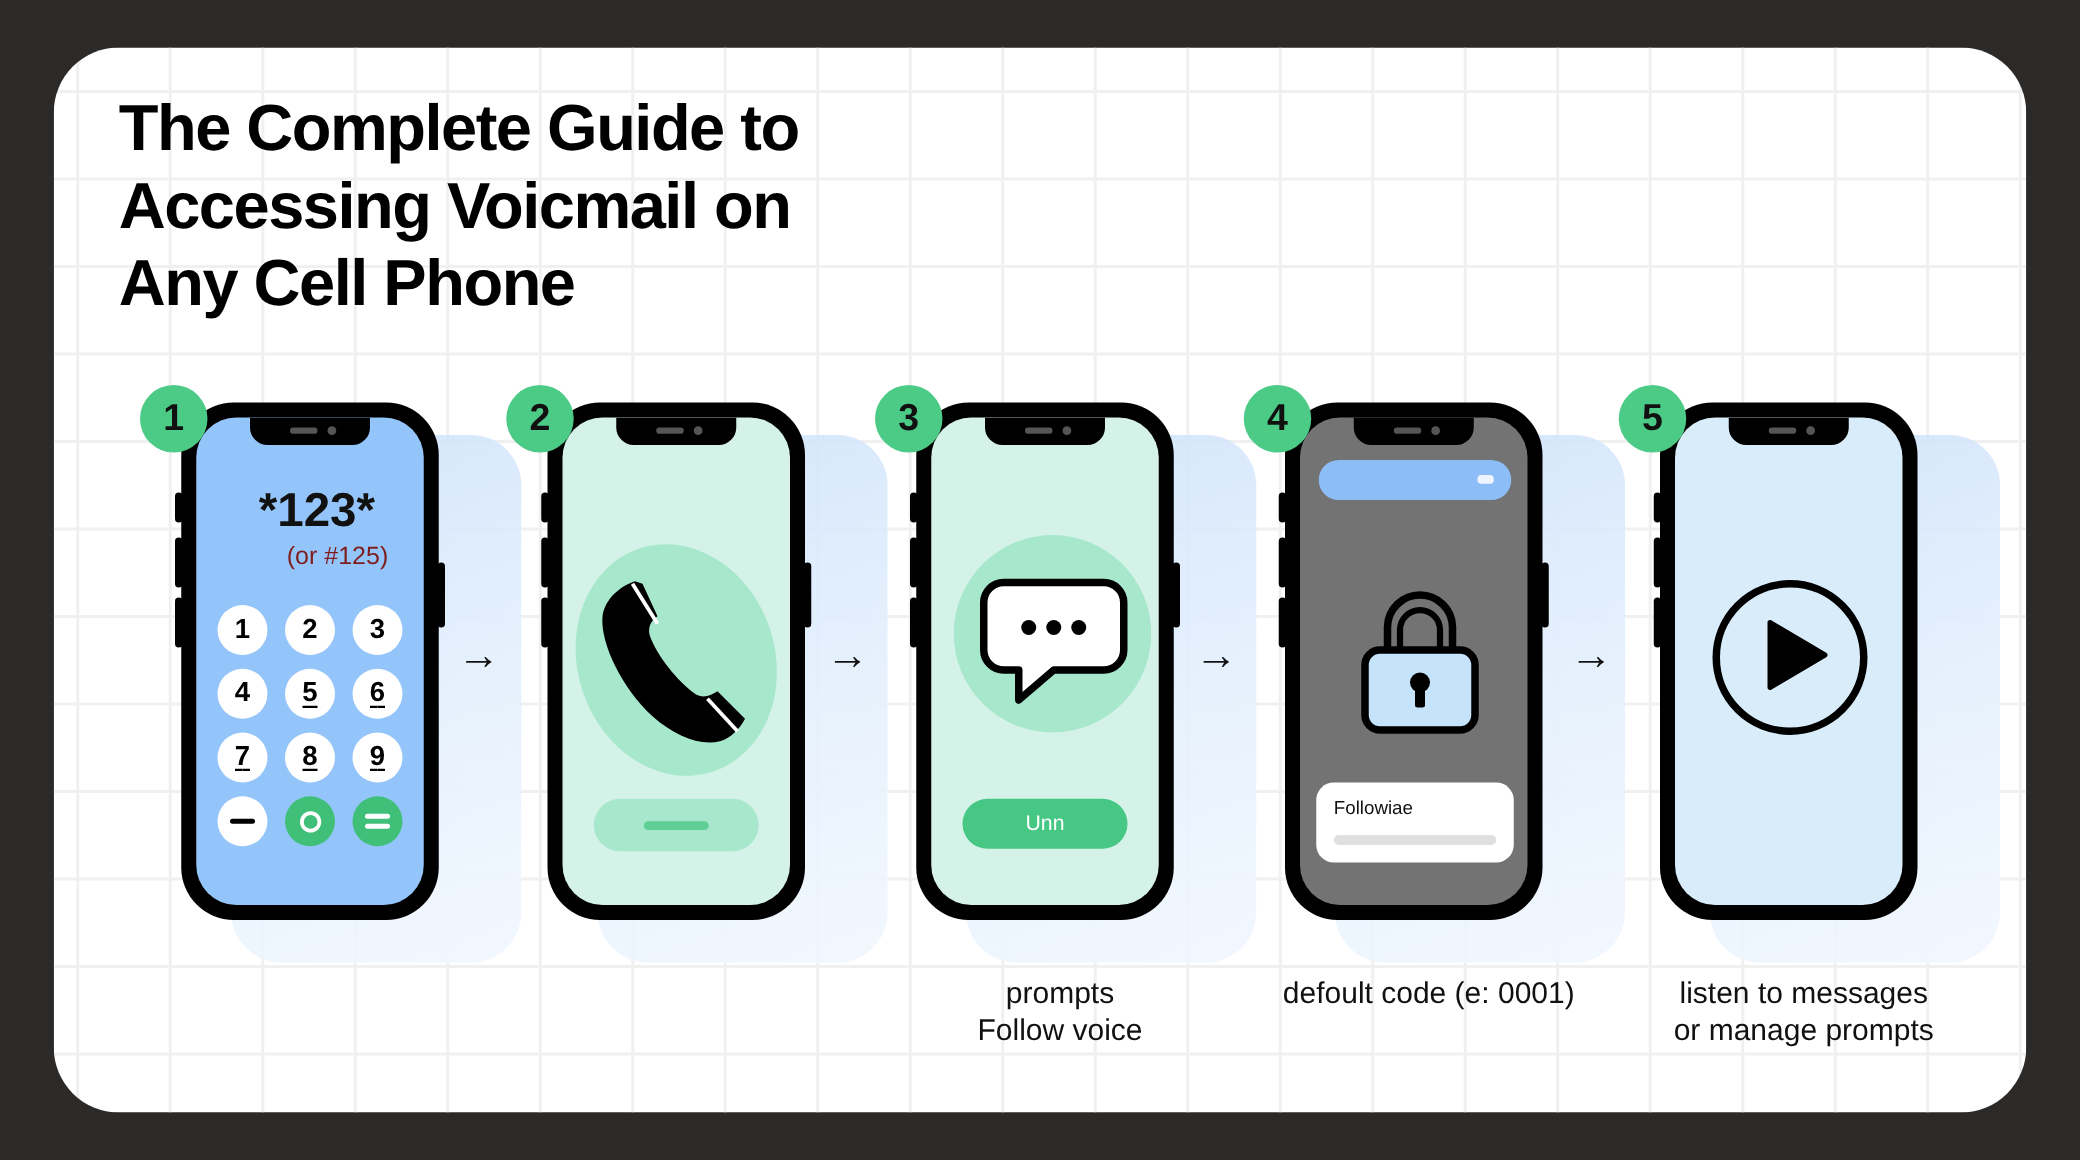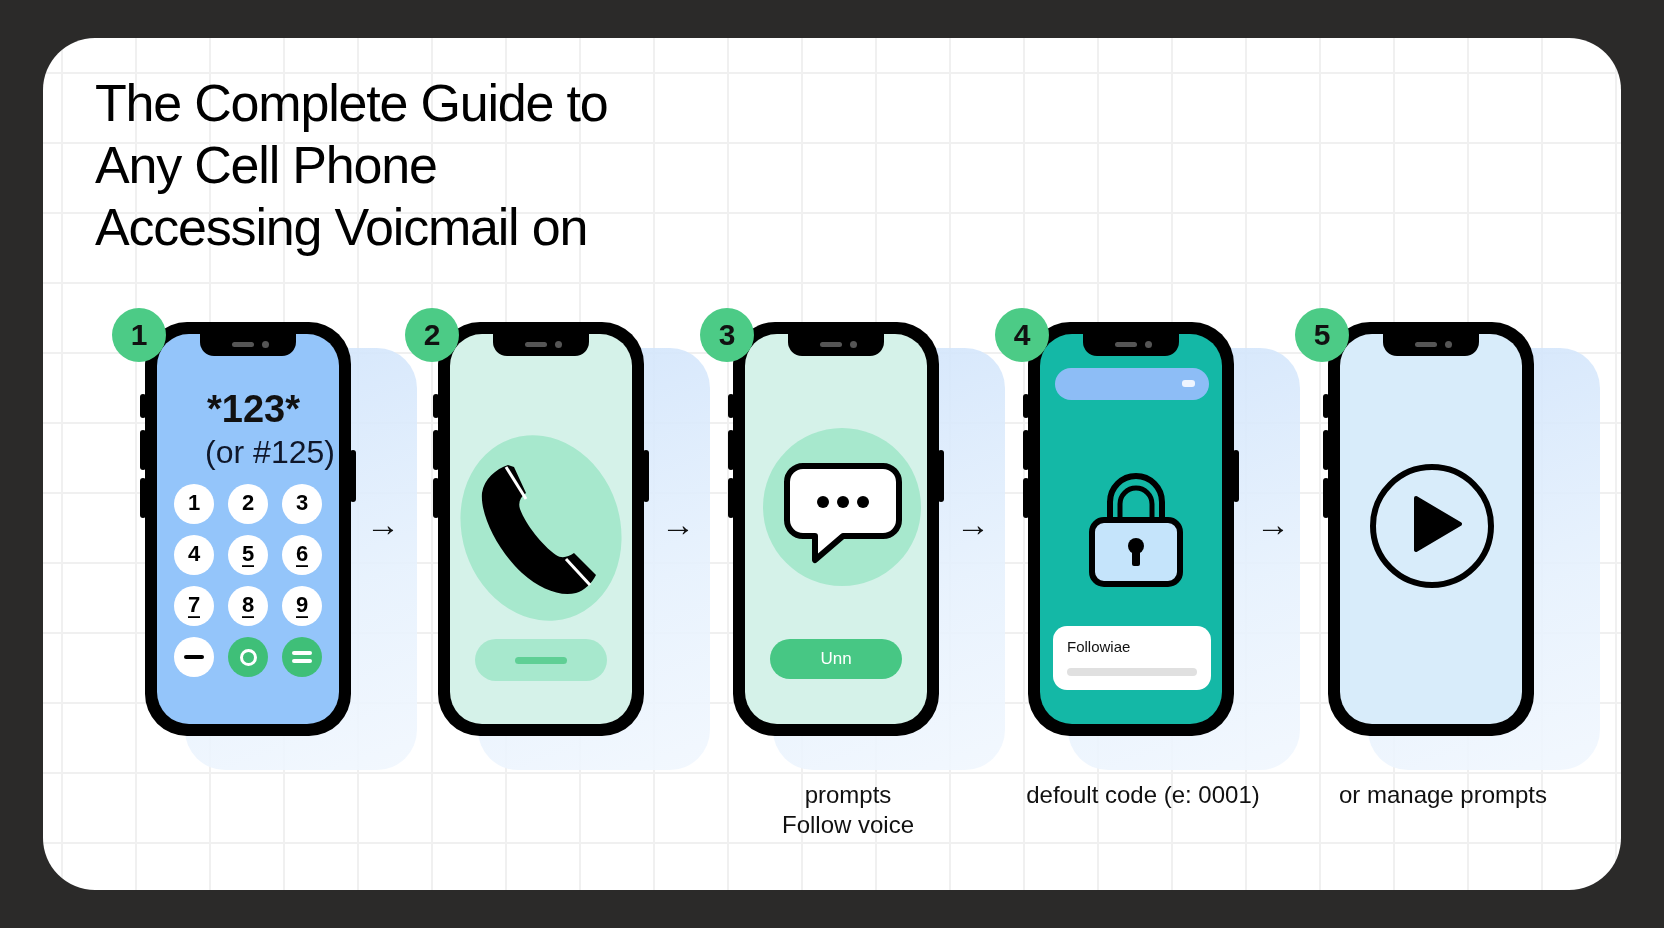--- a/index.html
+++ b/index.html
@@ -1,20 +1,20 @@
 <!DOCTYPE html>
 <html><head>
 <meta charset="utf-8">
 <style>
   html,body{margin:0;padding:0;}
   body{width:1664px;height:928px;background:#2b2a29;position:relative;overflow:hidden;font-family:"Liberation Sans","DejaVu Sans",sans-serif;}
   .card{position:absolute;left:43px;top:38px;width:1578px;height:852px;border-radius:52px;background-color:#ffffff;
     background-image:linear-gradient(to right,#f0f0f0 2px,transparent 2px),linear-gradient(to bottom,#f0f0f0 2px,transparent 2px);
     background-size:74px 70px;background-position:18px 34px;overflow:hidden;}
-  .title{position:absolute;left:95px;top:72px;margin:0;font-size:52px;line-height:62px;font-weight:400;color:#000;letter-spacing:-1.2px;}
+  .title{position:absolute;left:95px;top:72px;margin:0;font-size:52px;line-height:62px;font-weight:700;color:#000;letter-spacing:-1.2px;}
   .title span{display:block;}
   .step{position:absolute;top:310px;width:295px;height:540px;}
   .shadow{position:absolute;left:40px;top:38px;width:232px;height:422px;border-radius:40px;background:linear-gradient(160deg,#cfe3fb 0%,#e6f1fd 60%,#f1f7fe 100%);opacity:.9;}
   .phone{position:absolute;left:0;top:12px;width:206px;height:414px;border-radius:42px;background:#000;}
   .btn-side{position:absolute;background:#000;border-radius:3px;}
   .screen{position:absolute;left:12px;top:12px;right:12px;bottom:12px;border-radius:32px;overflow:hidden;}
   .notch{position:absolute;left:50%;top:0;transform:translateX(-50%);width:96px;height:22px;background:#000;border-radius:0 0 14px 14px;}
   .notch .spk{position:absolute;left:32px;top:8px;width:22px;height:5px;border-radius:3px;background:#555;}
   .notch .cam{position:absolute;left:62px;top:7px;width:7px;height:7px;border-radius:50%;background:#555;}
   .badge{position:absolute;left:-33px;top:-2px;width:54px;height:54px;border-radius:50%;background:#4ccb86;color:#111;font-weight:700;font-size:30px;line-height:54px;text-align:center;z-index:3;}
@@ -24,39 +24,39 @@
   .kp small{position:absolute;left:0;right:0;top:27px;font-size:6px;line-height:6px;font-weight:700;}
   .kp.g{background:#3fbf78;color:#fff;}
 </style>
 </head>
 <body>
 
 <div class="card"></div>
 
 <h1 class="title">
   <span>The Complete Guide to</span>
+  <span>Accessing Voicmail on</span>
   <span>Any Cell Phone</span>
-  <span>Accessing Voicmail on</span>
 </h1>
 
 <div class="step" style="left:145px;">
   <div class="shadow"></div>
   <div class="badge">1</div>
   <div class="phone">
     <div class="btn-side" style="left:-5px;top:72px;width:6px;height:24px;"></div>
     <div class="btn-side" style="left:-5px;top:108px;width:6px;height:40px;"></div>
     <div class="btn-side" style="left:-5px;top:156px;width:6px;height:40px;"></div>
     <div class="btn-side" style="right:-5px;top:128px;width:6px;height:52px;"></div>
     <div class="screen" style="background:#94c5fa;">
       <div class="notch">
           <div class="spk"></div>
           <div class="cam"></div>
         </div>
       <div style="position:absolute;top:54px;left:11px;right:0;text-align:center;font-size:38px;font-weight:700;color:#111;">*123*</div>
-      <div style="position:absolute;top:100px;left:0;right:0;text-align:center;font-size:32px;color:#0f172a;margin-left:44px;">(or #125)</div>
+      <div style="position:absolute;top:100px;left:0;right:0;text-align:center;font-size:20px;color:#7f1d1d;margin-left:44px;">(or #125)</div>
 
       <div class="kp" style="left:17px;top:150px;"><span>1</span></div>
       <div class="kp" style="left:71px;top:150px;"><span>2</span></div>
       <div class="kp" style="left:125px;top:150px;"><span>3</span></div>
       <div class="kp" style="left:17px;top:201px;"><span>4</span></div>
       <div class="kp" style="left:71px;top:201px;"><span>5</span><small>▬▬</small></div>
       <div class="kp" style="left:125px;top:201px;"><span>6</span><small>▬▬</small></div>
       <div class="kp" style="left:17px;top:252px;"><span>7</span><small>▬▬</small></div>
       <div class="kp" style="left:71px;top:252px;"><span>8</span><small>▬▬</small></div>
       <div class="kp" style="left:125px;top:252px;"><span>9</span><small>▬▬</small></div>
@@ -134,21 +134,21 @@
 
 <div class="step" style="left:1028px;">
   <div class="shadow"></div>
   <div class="badge">4</div>
   <div class="arrow">→</div>
   <div class="phone">
     <div class="btn-side" style="left:-5px;top:72px;width:6px;height:24px;"></div>
     <div class="btn-side" style="left:-5px;top:108px;width:6px;height:40px;"></div>
     <div class="btn-side" style="left:-5px;top:156px;width:6px;height:40px;"></div>
     <div class="btn-side" style="right:-5px;top:128px;width:6px;height:52px;"></div>
-    <div class="screen" style="background:#14b8a6;">
+    <div class="screen" style="background:#737373;">
       <div class="notch">
           <div class="spk"></div>
           <div class="cam"></div>
         </div>
       <div style="position:absolute;left:15px;top:34px;width:154px;height:32px;border-radius:16px;background:#8dbdf6;">
         <span style="position:absolute;right:14px;top:12px;width:13px;height:7px;border-radius:3px;background:#eef5ff;"></span>
       </div>
       <svg style="position:absolute;left:48px;top:132px;" width="96" height="122" viewBox="0 0 96 122">
         <path d="M22 56 V36 A26 26 0 0 1 74 36 V56" fill="none" stroke="#000" stroke-width="6"></path>
         <path d="M32 56 V38 A16 16 0 0 1 64 38 V56" fill="none" stroke="#000" stroke-width="5"></path>
@@ -180,15 +180,16 @@
           <div class="spk"></div>
           <div class="cam"></div>
         </div>
       <svg style="position:absolute;left:28px;top:128px;" width="128" height="128" viewBox="0 0 128 128">
         <circle cx="64" cy="64" r="59" fill="none" stroke="#000" stroke-width="6"></circle>
         <path d="M48 36 L92 62 L48 88 Z" fill="#000" stroke="#000" stroke-width="4" stroke-linejoin="round"></path>
       </svg>
     </div>
   </div>
   <div class="caption">
+    <div>listen to messages</div>
     <div>or manage prompts</div>
   </div>
 </div>
 
 </body></html>

